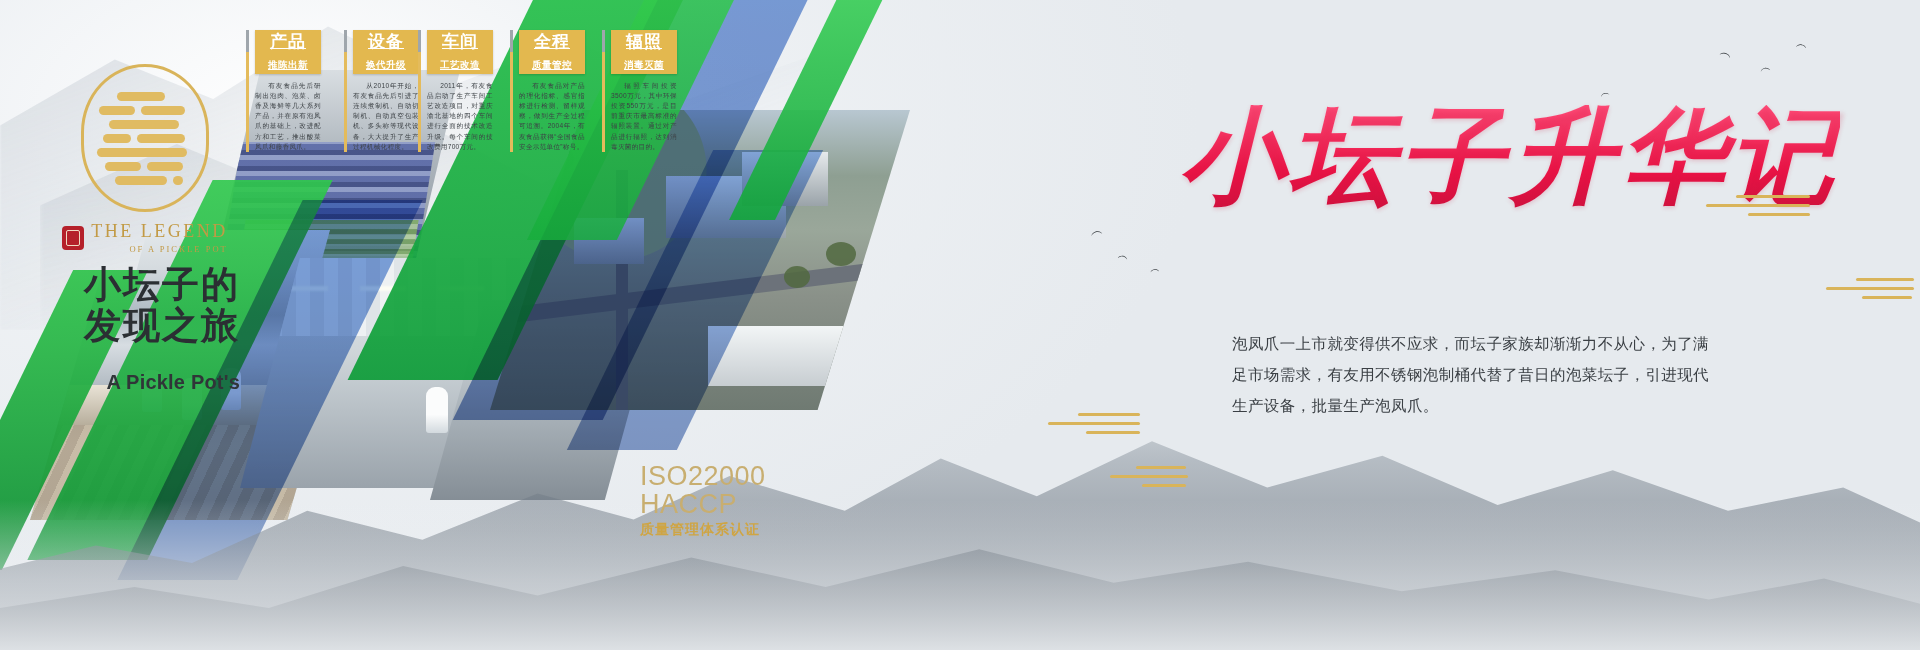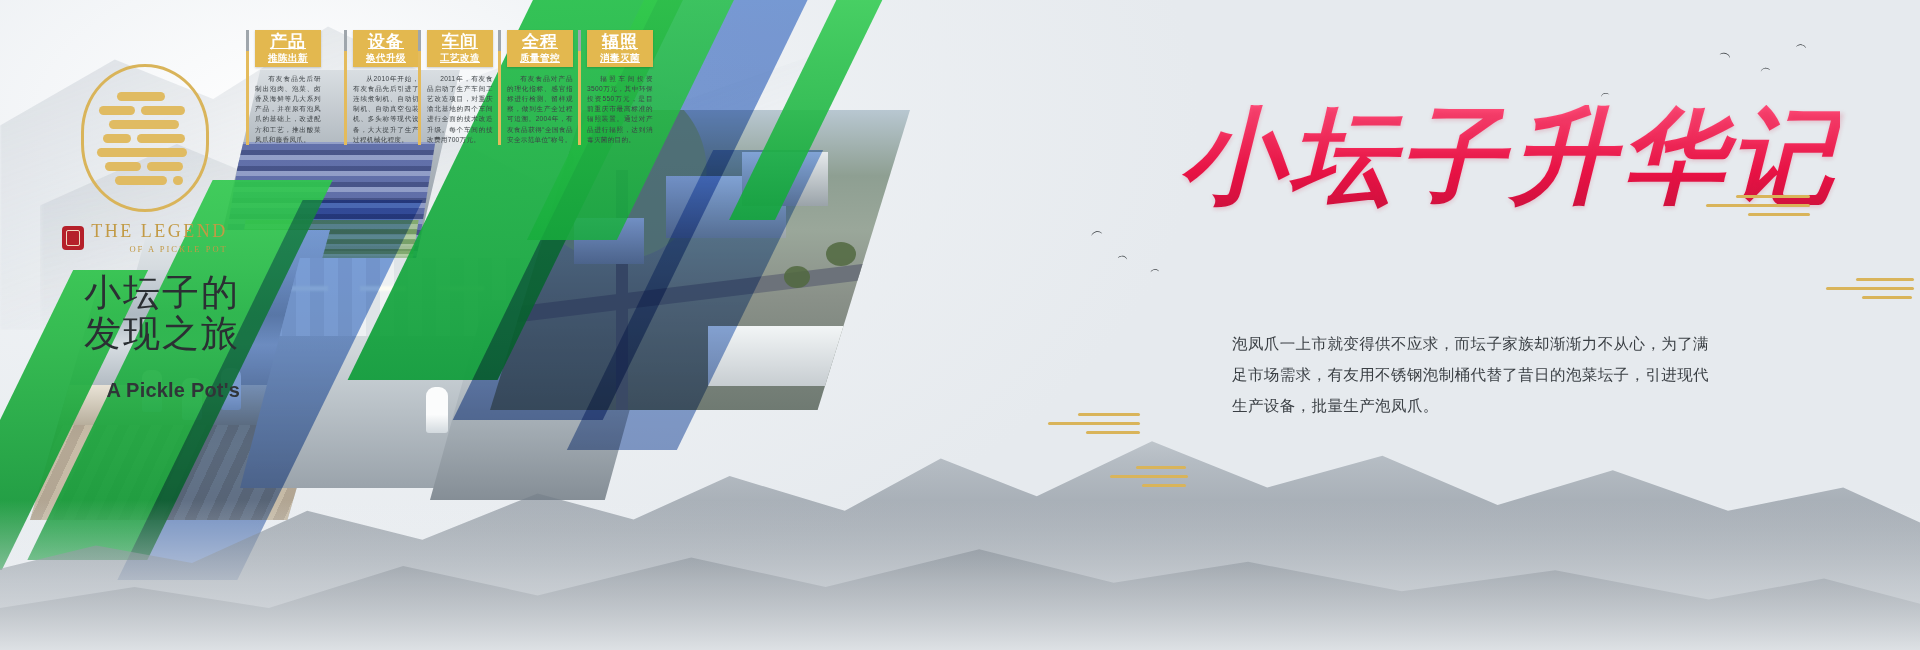--- a/index.html
+++ b/index.html
@@ -135,35 +135,35 @@
   .brand{ position:absolute; left:50px; top:64px; width:190px; text-align:right; }
   .seal{ width:128px; height:148px; margin:0 auto; position:relative; }
   .seal .ring{ position:absolute; inset:0; border:3px solid #d9b45a; border-radius:50%/46%; }
   .seal .bar{ position:absolute; height:9px; border-radius:5px; background:#e0bb62; }
   .legend{ margin-top:10px; display:flex; align-items:center; justify-content:center; gap:7px;}
   .legend .stamp{ width:22px; height:24px; border-radius:4px; background:#b5202a; position:relative; }
   .legend .stamp::after{ content:""; position:absolute; inset:4px; border:1.5px solid #f0d9c2; border-radius:2px;}
   .legend-txt{ font-family:"Liberation Serif", serif; color:#c29a45; }
   .legend-txt .l1{ font-size:18px; letter-spacing:2.5px; line-height:1; }
   .legend-txt .l2{ font-size:8.5px; letter-spacing:2px; margin-top:4px; }
-  .cn-title{ font-family:"Liberation Serif", serif; color:#2b2f33; font-weight:400;
-    font-size:37px; line-height:1.12; letter-spacing:2px; margin-top:18px; }
+  .cn-title{ font-family:"Liberation Serif", serif; color:#2b2f33; font-weight:700;
+    font-size:37px; line-height:1.12; letter-spacing:2px; margin-top:10px; }
   .en-title{ font-family:"Liberation Sans", sans-serif; color:#303538; font-weight:700;
     font-size:20px; line-height:1.22; letter-spacing:.2px; margin-top:23px; }
 
   
   .cols{ position:absolute; left:255px; top:30px; width:470px; height:190px; }
   .col{ position:absolute; top:0; width:66px; }
   .col .spine{ position:absolute; left:-9px; top:0; width:3px; height:100%;
     background:linear-gradient(180deg,#9fa6ac 0 18%, #e4bb5c 18% 100%); }
   .col .hdr{ background:#e3b84f; color:#fff; padding:3px 4px 4px; text-align:center;
      box-shadow:0 1px 2px rgba(0,0,0,.18);text-decoration:underline; }
   .col .h1{ font-size:17px; font-weight:700; line-height:1; letter-spacing:1px;
      font-family:"Liberation Sans",sans-serif; }
-  .col .h2{ font-size:9.5px; font-weight:700; line-height:1; margin-top:3px; letter-spacing:.5px; }
+  .col .h2{ font-size:9.5px; font-weight:700; line-height:1; margin-top:10px; letter-spacing:.5px; }
   .col .body{ margin-top:7px; font-size:6.6px; line-height:1.55; color:#3d4246;
      text-align:justify; text-indent:2em; letter-spacing:.3px; }
 
   
   .iso{ position:absolute; left:640px; top:463px; font-family:"Liberation Sans",sans-serif;}
   .iso .big{ color:#c8ae70; font-size:27px; line-height:1.02; letter-spacing:.5px; font-weight:400;}
   .iso .sub{ color:#cfa544; font-size:14px; margin-top:3px; letter-spacing:1px; font-weight:700;}
 
   
   .hero-title{
@@ -306,39 +306,44 @@
 
     <div class="col" style="left:172px">
       <div class="spine"></div>
       <div class="hdr">
         <div class="h1">车间</div>
         <div class="h2">工艺改造</div>
       </div>
       <div class="body">2011年，有友食品启动了生产车间工艺改造项目，对重庆渝北基地的四个车间进行全面的技术改造升级。每个车间的技改费用700万元。</div>
     </div>
 
-    <div class="col" style="left:252px">
+    <div class="col" style="left:264px">
       <div class="spine"></div>
       <div class="hdr">
         <div class="h1">全程</div>
         <div class="h2">质量管控</div>
       </div>
       <div class="body">有友食品对产品的理化指标、感官指标进行检测、留样观察，做到生产全过程可追溯。2004年，有友食品获得“全国食品安全示范单位”称号。</div>
     </div>
 
-    <div class="col" style="left:332px">
+    <div class="col" style="left:356px">
       <div class="spine"></div>
       <div class="hdr">
         <div class="h1">辐照</div>
         <div class="h2">消毒灭菌</div>
       </div>
       <div class="body">辐照车间投资3500万元，其中环保投资550万元，是目前重庆市最高标准的辐照装置。通过对产品进行辐照，达到消毒灭菌的目的。</div>
     </div>
   </div>
 
+  <div class="iso">
+    <div class="big">ISO22000</div>
+    <div class="big">HACCP</div>
+    <div class="sub">质量管理体系认证</div>
+  </div>
 
   <div class="hero-title">小坛子升华记</div>
   <div class="para">泡凤爪一上市就变得供不应求，而坛子家族却渐渐力不从心，为了满足市场需求，有友用不锈钢泡制桶代替了昔日的泡菜坛子，引进现代生产设备，批量生产泡凤爪。</div>
 
   <div class="swirl" style="left:1700px;top:195px;width:110px">
     <i style="width:74px;margin-left:36px"></i>
       <i style="width:104px;margin-left:6px"></i>
       <i style="width:62px;margin-left:48px"></i>
   </div>
   <div class="swirl" style="left:1048px;top:413px;width:96px">

